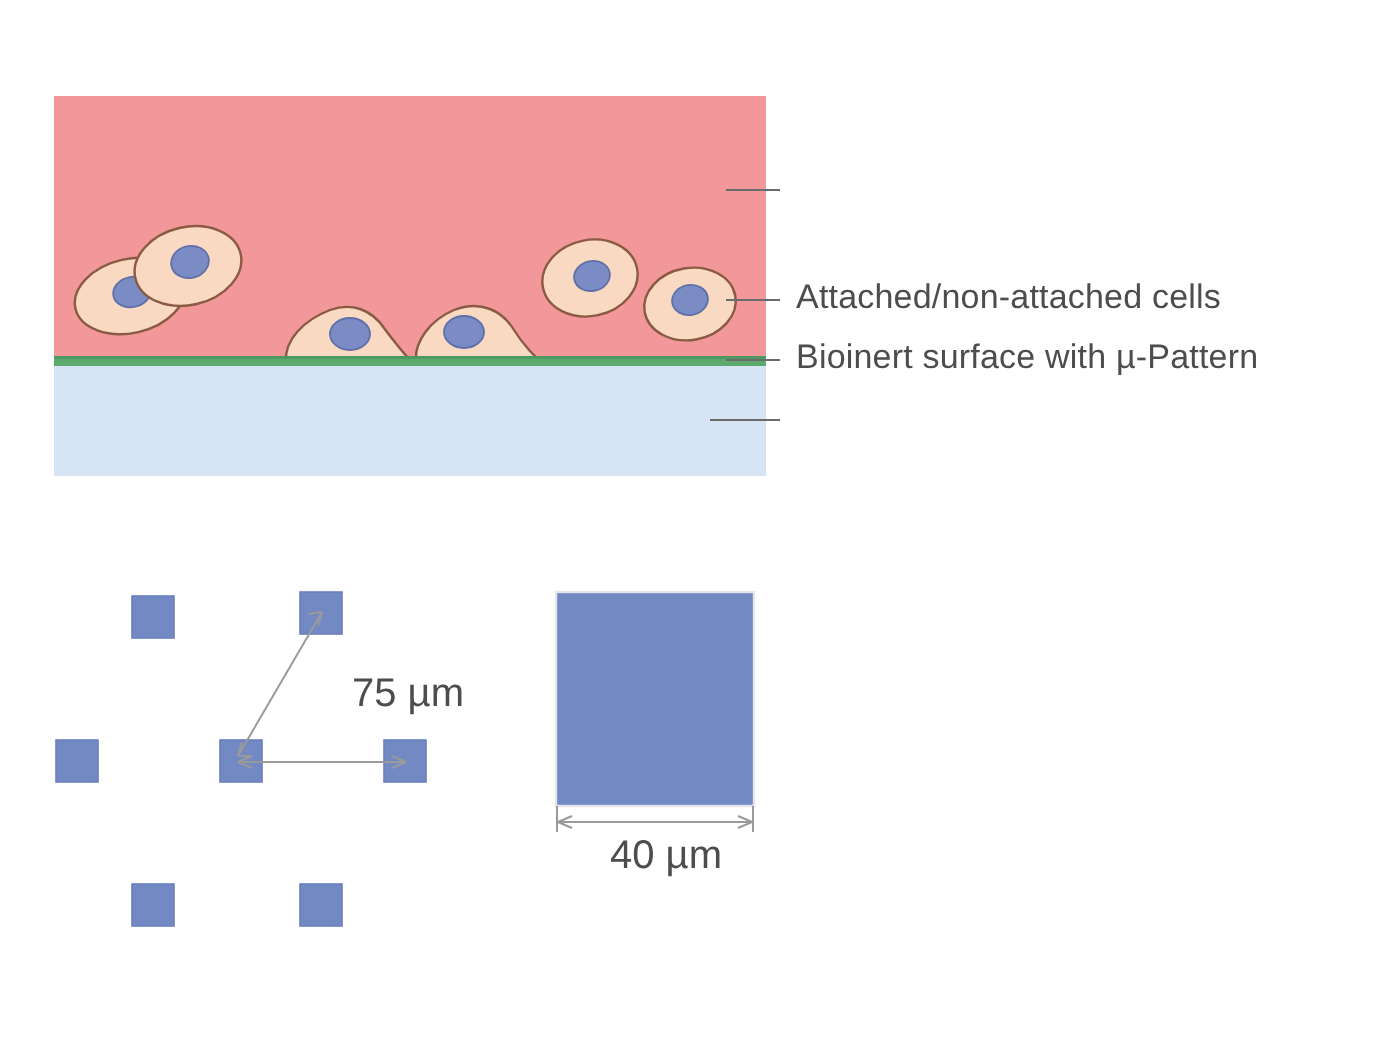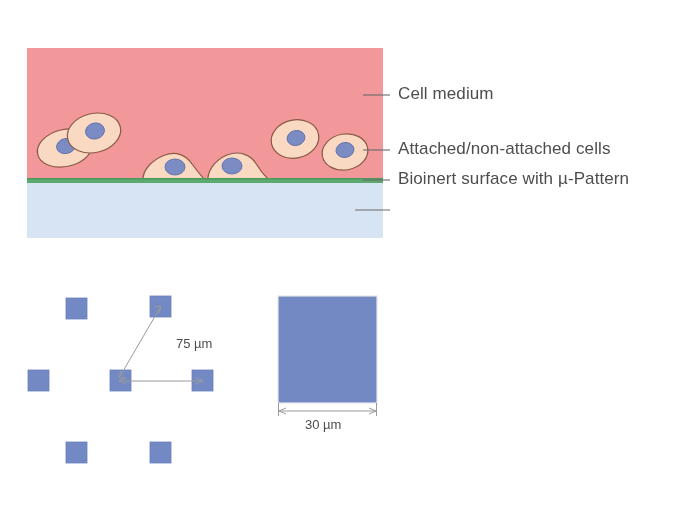--- a/index.html
+++ b/index.html
@@ -36,21 +36,21 @@
     white-space: nowrap;
     letter-spacing: 0.1px;
   }
   .lbl-medium      { left: 398px; top: 84px;  }
   .lbl-cells       { left: 398px; top: 139px; }
   .lbl-bioinert    { left: 398px; top: 169px; }
   .lbl-coverslip   { left: 398px; top: 199px; }
   .dim {
     position: absolute;
     font-family: "Liberation Sans", sans-serif;
-    font-size: 13px;
+    font-size: 20px;
     color: #4d4d4d;
     white-space: nowrap;
   }
   .dim-75 { left: 176px; top: 336px; }
   .dim-30 { left: 305px; top: 417px; }
 </style>
 </head>
 <body>
 
 <div class="stage">
@@ -137,24 +137,23 @@
 
       <line x1="278.5" y1="403" x2="278.5" y2="416" stroke="#9a9a9a" stroke-width="1"></line>
       <line x1="376.5" y1="403" x2="376.5" y2="416" stroke="#9a9a9a" stroke-width="1"></line>
 
       <line x1="279" y1="411" x2="376" y2="411" stroke="#9a9a9a" stroke-width="1"></line>
       <path d="M 279,411 L 286,408 M 279,411 L 286,414" stroke="#9a9a9a" stroke-width="1" fill="none"></path>
       <path d="M 376,411 L 369,408 M 376,411 L 369,414" stroke="#9a9a9a" stroke-width="1" fill="none"></path>
     </g>
   </svg>
 
-  <div class="lbl lbl-medium">Cell medium</div>
 
   <div class="lbl lbl-bioinert">Bioinert surface with µ-Pattern</div>
 
   <div class="lbl lbl-cells">Attached/non-attached cells</div>
 
 
   <div class="dim dim-75">75 µm</div>
 
-  <div class="dim dim-30">30 µm</div>
+  <div class="dim dim-30">40 µm</div>
 
 </div>
 
 </body></html>

